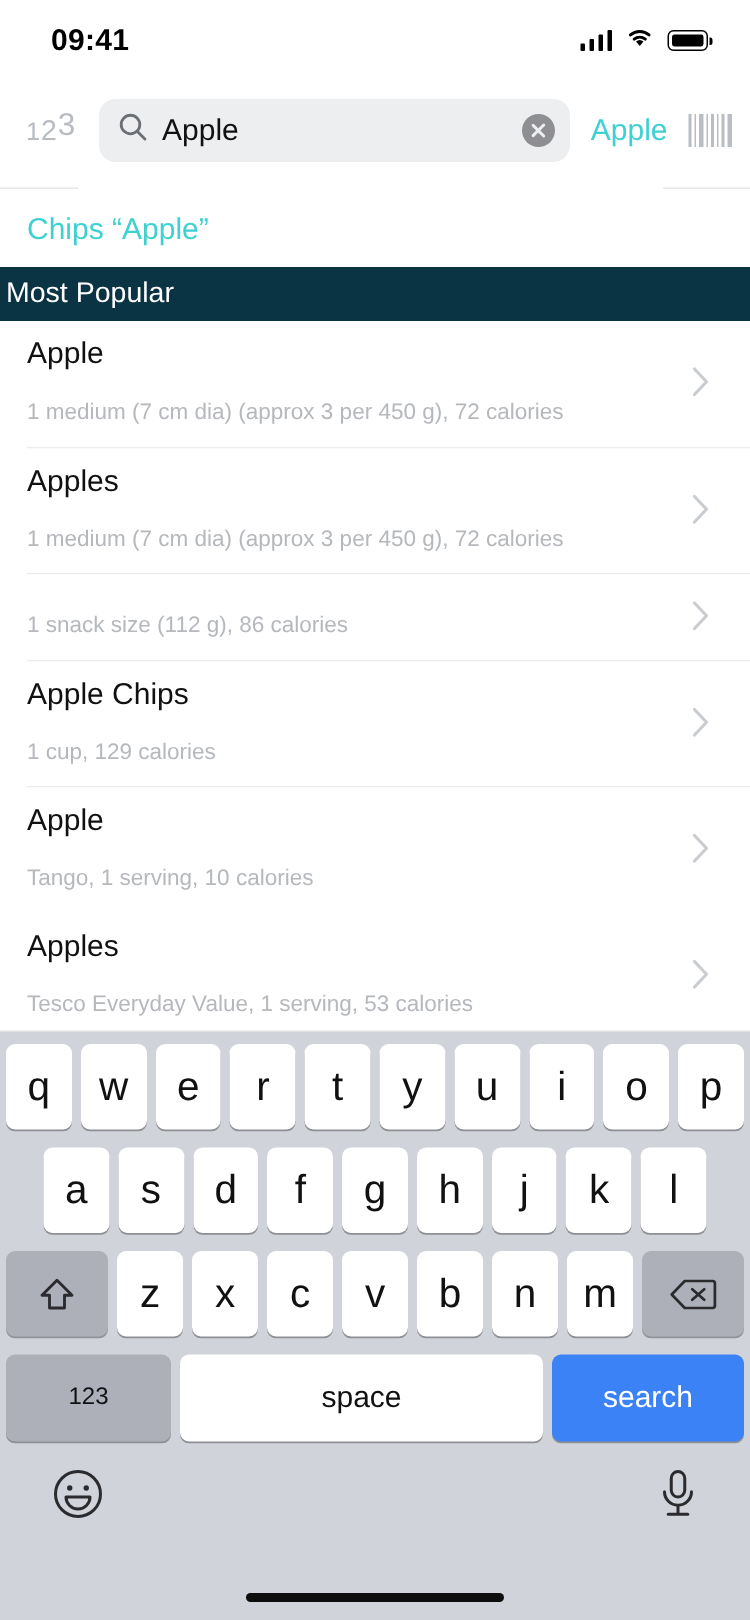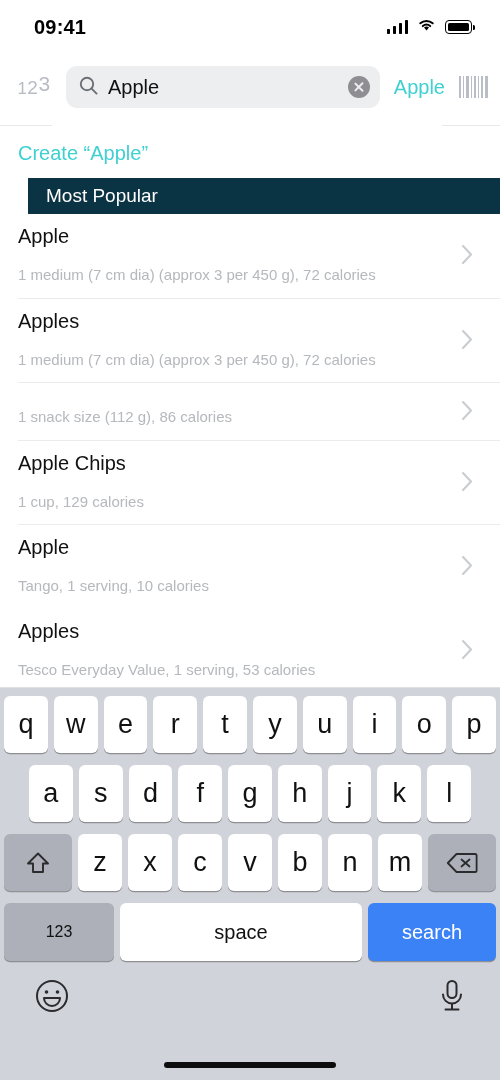--- a/index.html
+++ b/index.html
@@ -66,21 +66,21 @@
 
   
   .create-row {
     height:50px; display:flex; align-items:center; padding:0 18px;
     color:#3fd0d2; font-size:20px; background:#fff;
   }
 
   
   .section-head {
     background:#0a3343; color:#fff; font-size:19px;
-    height:36px; display:flex; align-items:center; padding:0 18px;margin-left:28px;
+    height:36px; display:flex; align-items:center; padding:0 4px;
   }
   .row {
     padding:9px 18px 11px 18px; background:#fff; position:relative;
     border-bottom:1px solid #ececec; margin:0 0 0 18px; padding-left:0;
   }
   .rowwrap { display:flex; align-items:center; }
   .rowtext { flex:1 1 auto; min-width:0; }
   .row-title { font-size:20px; color:#111; line-height:1.35; }
   .row-sub { font-size:15px; color:#b5b8bc; line-height:1.5; margin-top:14px; }
   .chev { flex:0 0 auto; width:30px; display:flex; justify-content:center; color:#c9ccd1; }
@@ -170,21 +170,21 @@
       <i style="width:2px"></i>
       <i style="width:3px"></i>
   </div>
 </div>
 
 <div class="tabrule">
   <span class="l"></span>
     <span class="r"></span>
 </div>
 
-<div class="create-row">Create “Apple”</div>
+<div class="create-row">Chips “Apple”</div>
 
 <div>
 
   <div class="section-head">Most Popular</div>
 
   <div class="row">
     <div class="rowwrap">
       <div class="rowtext">
         <div class="row-title">Apple</div>
         <div class="row-sub">1 medium (7 cm dia) (approx 3 per 450 g), 72 calories</div>

